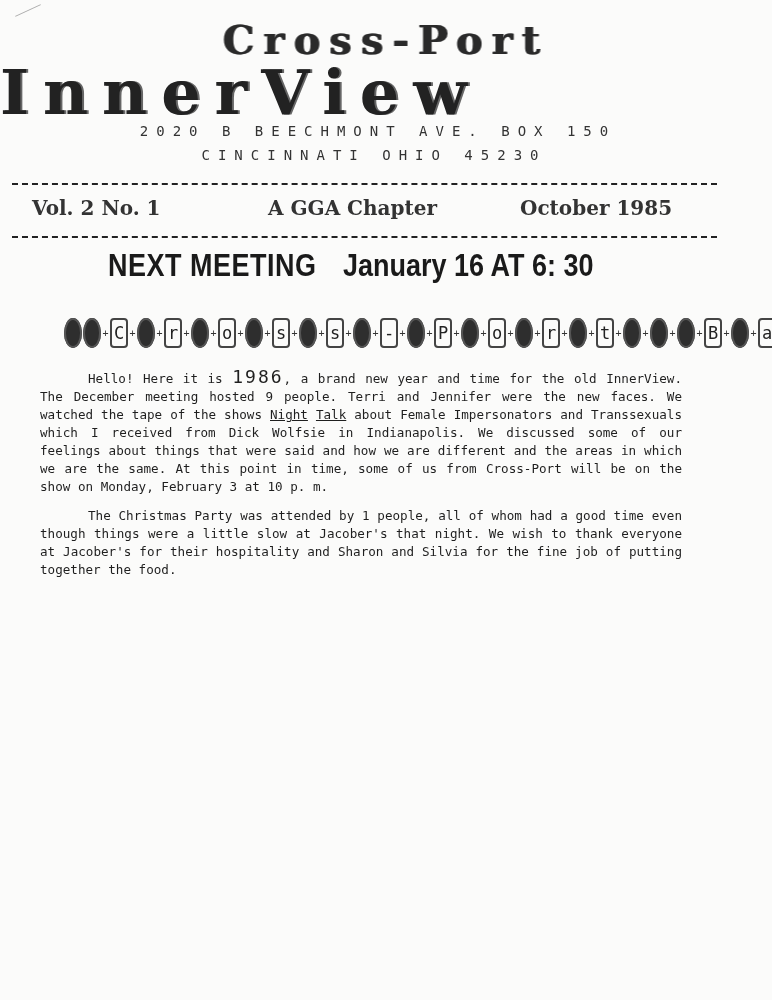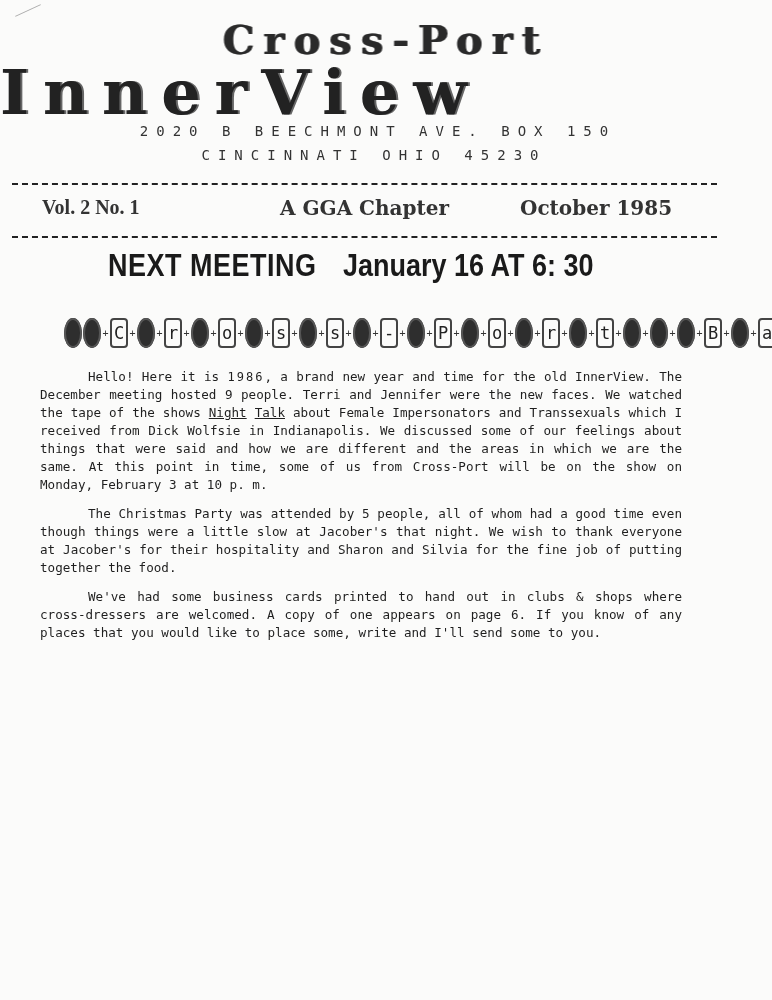--- a/index.html
+++ b/index.html
@@ -29,22 +29,22 @@
       position: absolute; left: 12px; width: 705px; height: 0;
       border-top: 2px dashed #222;
     }
     .rule1 { top: 183px; }
     .rule2 { top: 236px; }
     .issue-line {
       position: absolute; top: 196px; left: 0; width: 772px;
       font-family: "DejaVu Serif", serif; font-weight: bold; font-size: 20px; color: #333;
     }
     .issue-line span { position: absolute; white-space: nowrap; }
-    .vol { left: 42px; font-family: Liberation Serif, serif; }
-    .chapter { left: 280px; }
+    .vol { left: 32px; }
+    .chapter { left: 268px; }
     .date { left: 520px; }
     .next-meeting {
       position: absolute; top: 248px; left: 0; width: 772px;
       font-family: "Liberation Sans", sans-serif; font-weight: bold; font-size: 27px; color: #1a1a1a;
       transform: scaleY(1.15); transform-origin: top;
     }
     .next-meeting .label { position: absolute; left: 108px; letter-spacing: 0.5px; }
     .next-meeting .when { position: absolute; left: 343px; }
     .banner {
       position: absolute; top: 315px; left: 64px; height: 36px; display: flex; align-items: center;
@@ -64,21 +64,21 @@
       display: flex; align-items: center; justify-content: center;
       font-family: "DejaVu Sans Mono", monospace; font-size: 17px; color: #222;
     }
     .body-text {
       position: absolute; left: 40px; top: 368px; width: 642px;
       font-family: "DejaVu Sans Mono", monospace; font-size: 12.6px; line-height: 18px;
       text-align: justify; color: #1f1f1f;
     }
     .body-text p { margin: 0 0 11px 0; text-indent: 48px; }
     .body-text .u { text-decoration: underline; }
-    .body-text .big { font-size: 12px; letter-spacing: 2px; }
+    .body-text .big { font-size: 18px; letter-spacing: 2px; }
     .scan-mark {
       position: absolute; left: 14px; top: 10px; width: 28px; height: 1px; background: #aaa;
       transform: rotate(-25deg);
     }
   </style>
 </head>
 <body>
 
 <div class="scan-mark"></div>
 
@@ -150,15 +150,14 @@
     <div class="sep">+</div>
     <div class="letter">B</div>
     <div class="sep">+</div>
     <div class="cell"></div>
     <div class="sep">+</div>
     <div class="letter">a</div>
   </div>
 
 <div class="body-text">
   <p><span>Hello! Here it is </span><span class="big">1986</span><span>, a brand new year and time for the old InnerView. The December meeting hosted 9 people. Terri and Jennifer were the new faces. We watched the tape of the shows </span><span class="u">Night</span> <span class="u">Talk</span><span> about Female Impersonators and Transsexuals which I received from Dick Wolfsie in Indianapolis. We discussed some of our feelings about things that were said and how we are different and the areas in which we are the same. At this point in time, some of us from Cross-Port will be on the show on Monday, February 3 at 10 p. m.</span></p>
-  <p>The Christmas Party was attended by 5 people, all of whom had a good time even though things were a little slow at Jacober's that night. We wish to thank everyone at Jacober's for their hospitality and Sharon and Silvia for the fine job of putting together the food.</p>
-  <p>We've had some business cards printed to hand out in clubs &amp; shops where cross-dressers are welcomed. A copy of one appears on page 6. If you know of any places that you would like to place some, write and I'll send some to you.</p>
+  <p>The Christmas Party was attended by 1 people, all of whom had a good time even though things were a little slow at Jacober's that night. We wish to thank everyone at Jacober's for their hospitality and Sharon and Silvia for the fine job of putting together the food.</p>
 </div>
 
 </body></html>

